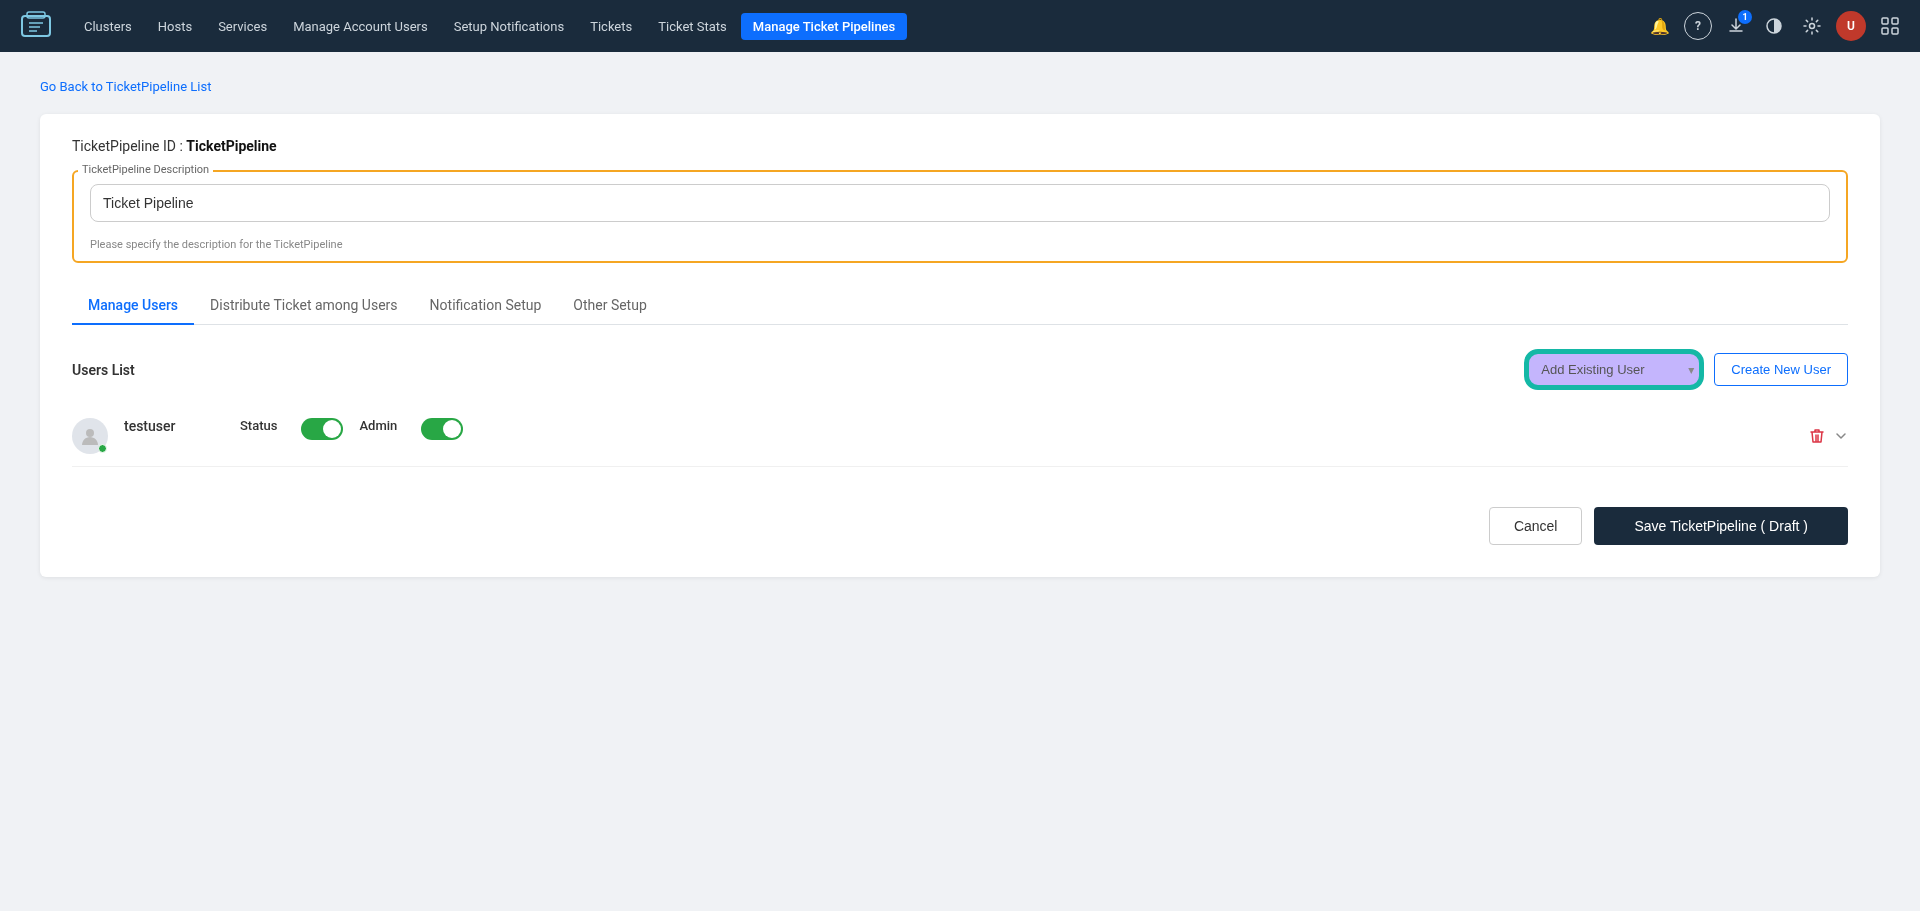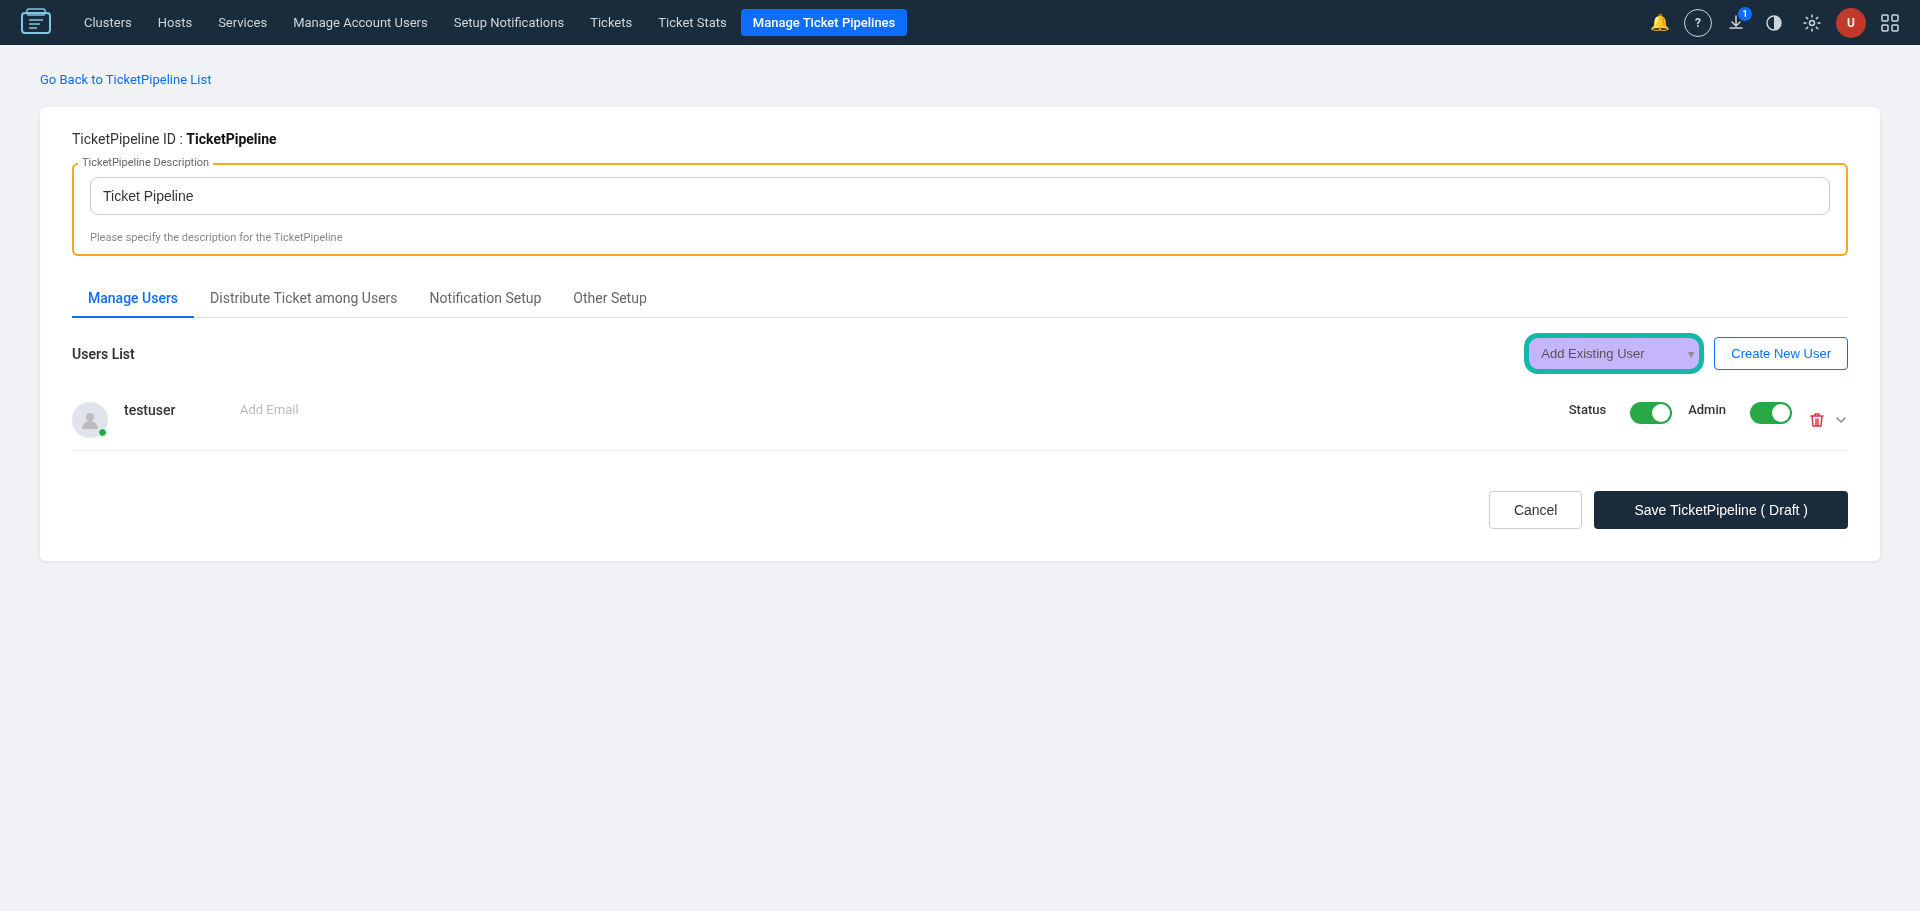--- a/index.html
+++ b/index.html
@@ -1,21 +1,21 @@
 <!DOCTYPE html>
 <html><head>
   <meta charset="utf-8">
   <style>
     * { box-sizing: border-box; margin: 0; padding: 0; }
     body { font-family: -apple-system, BlinkMacSystemFont, 'Segoe UI', Roboto, sans-serif; background: #f0f2f5; min-height: 911px; }
 
     
     .navbar {
       background: #1a2b3c;
-      height: 45px;
+      height: 52px;
       display: flex;
       align-items: center;
       padding: 0 16px;
       gap: 4px;
     }
     .navbar-logo {
       width: 40px;
       height: 40px;
       margin-right: 12px;
       display: flex;
@@ -144,21 +144,21 @@
     .desc-hint {
       font-size: 11px;
       color: #888;
       margin-top: 16px;
     }
 
     
     .tabs {
       display: flex;
       border-bottom: 1px solid #dee2e6;
-      margin-bottom: 15px;
+      margin-bottom: 24px;
     }
     .tab {
       padding: 10px 16px;
       font-size: 14px;
       color: #666;
       cursor: pointer;
       border-bottom: 2px solid transparent;
       margin-bottom: -1px;
       white-space: nowrap;
     }
@@ -440,21 +440,20 @@
       <div class="user-avatar-wrap">
         <div class="user-avatar-circle">
           <svg width="22" height="22" viewBox="0 0 22 22" fill="none">
               <circle cx="11" cy="8" r="4" fill="#bbb"></circle>
               <path d="M3 20c0-4.4 3.6-8 8-8s8 3.6 8 8" fill="#bbb"></path>
             </svg>
         </div>
         <div class="user-online-dot"></div>
       </div>
       <div class="user-name">testuser</div>
-      <div class="add-email-placeholder">Add Email</div>
       <span class="status-label">Status</span>
       <div class="toggle-switch">
         <div class="toggle-knob"></div>
       </div>
       <span class="admin-label">Admin</span>
       <div class="toggle-switch">
         <div class="toggle-knob"></div>
       </div>
       <div class="row-actions">
         <div class="delete-btn">

